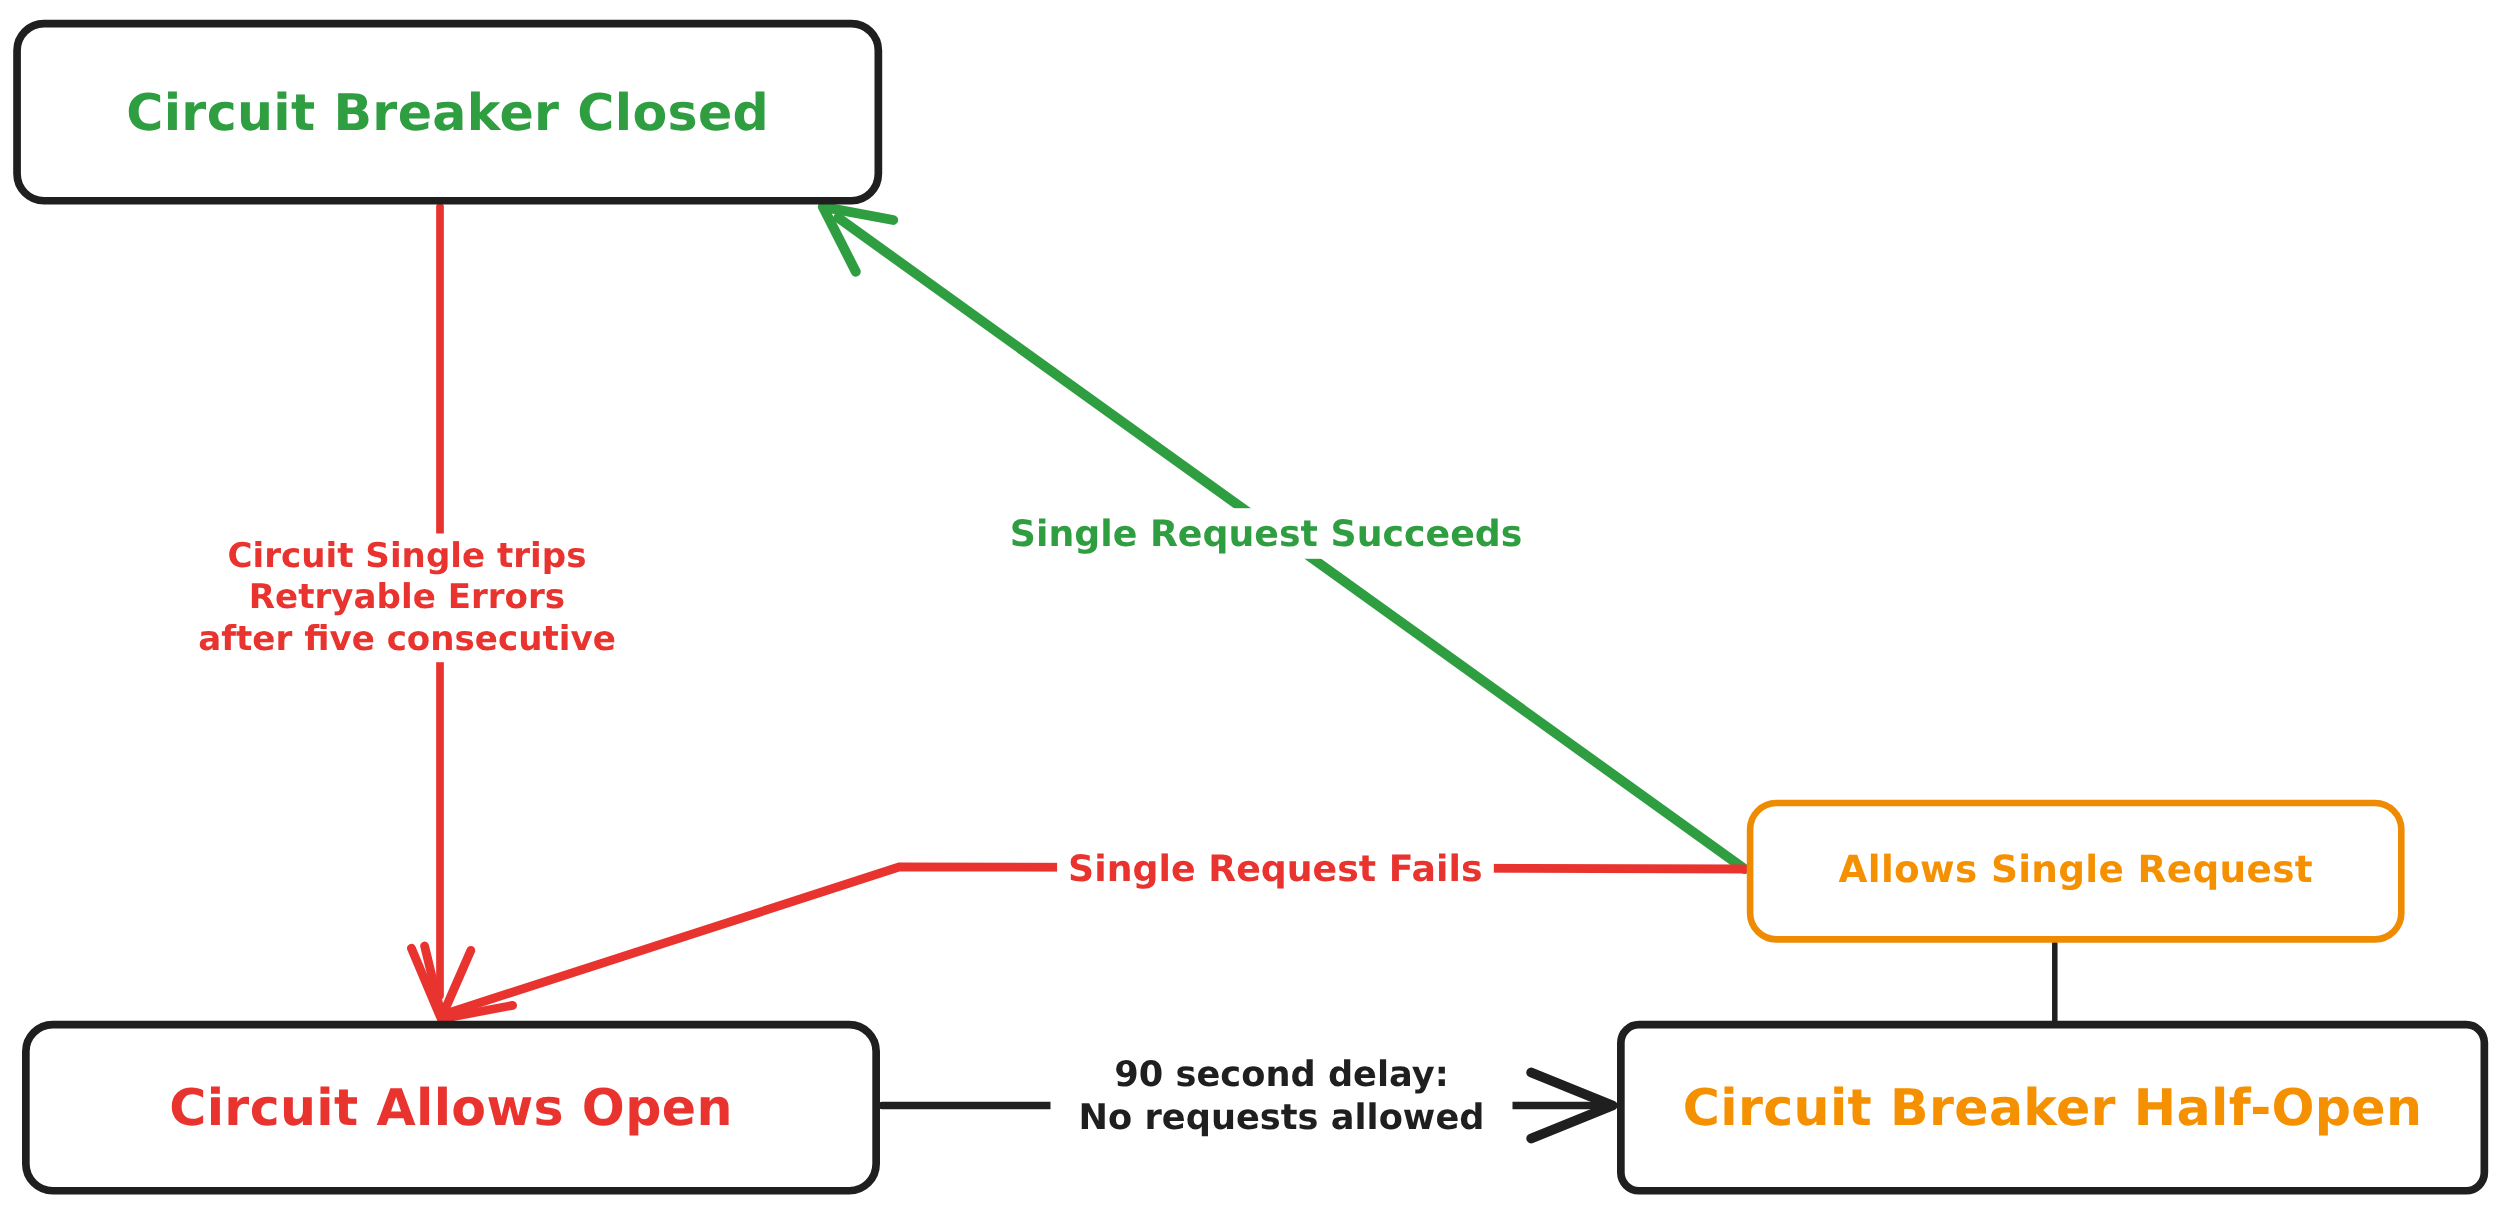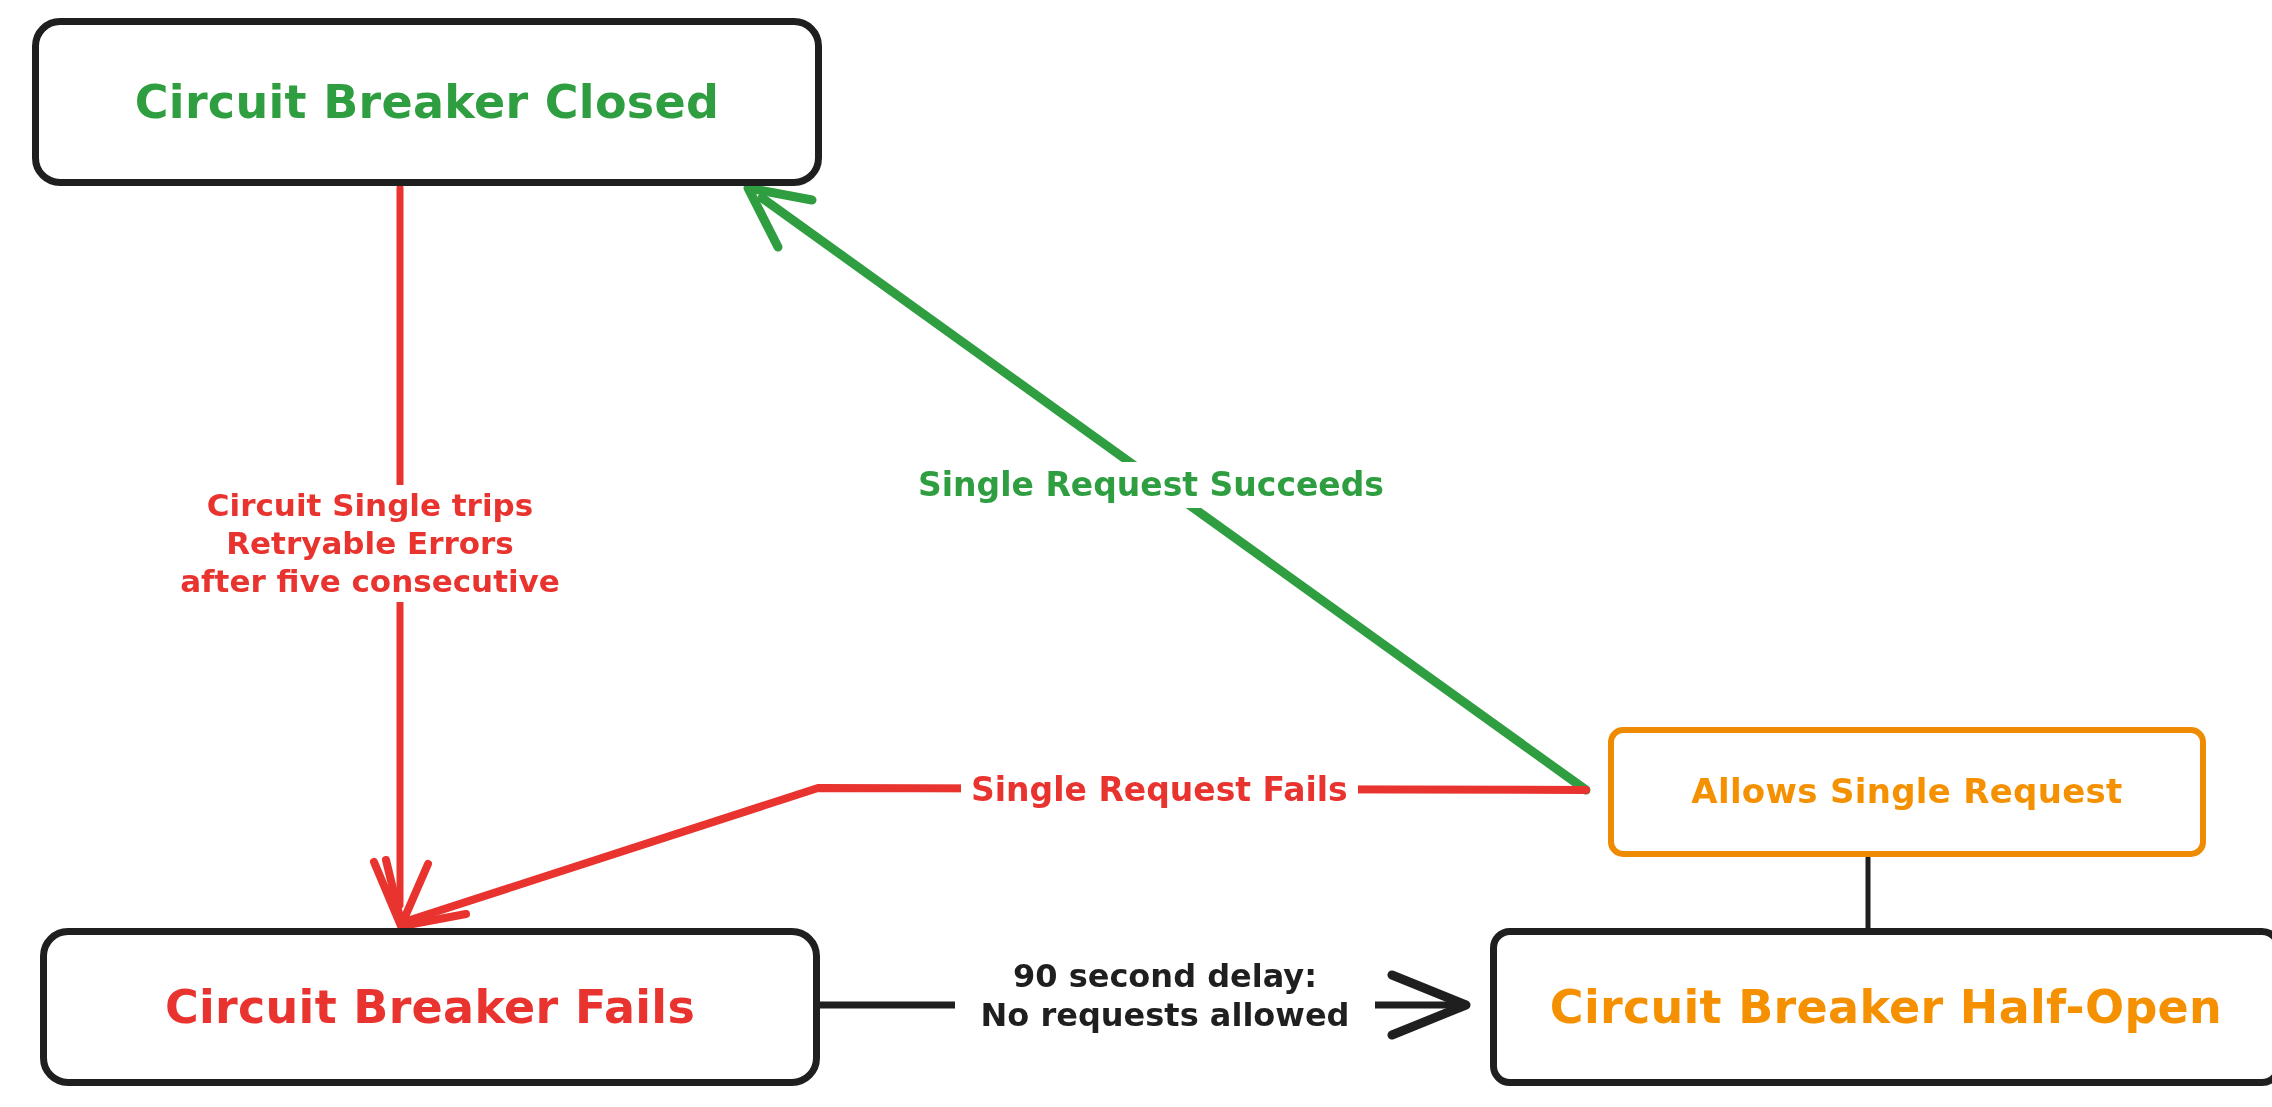--- a/index.html
+++ b/index.html
@@ -29,28 +29,27 @@
   }
   .node {
     position: absolute;
     display: flex;
     align-items: center;
     justify-content: center;
     background: #ffffff;
     border-radius: 28px;
     text-align: center;
     line-height: 1.15;
-    margin-left: 20px;
   }
   .node-black {
     border: 7px solid #1f1f1f;
   }
   .node-orange {
     border: 6px solid #ef8b02;
-    border-radius: 15px;
+    border-radius: 27px;
   }
   .node-label {
     font-family: "DejaVu Sans", sans-serif;
     font-weight: 700;
     letter-spacing: 0.3px;
     white-space: nowrap;
   }
 
   
   #node-closed {
@@ -143,21 +142,21 @@
     <g>
       <path d="M 1868 928 L 1868 858" stroke="#1f1f1f" stroke-width="5" fill="none" stroke-linecap="round"></path>
     </g>
   </svg>
 
   <div class="node node-black" id="node-closed">
     <span class="node-label">Circuit Breaker Closed</span>
   </div>
 
   <div class="node node-black" id="node-open">
-    <span class="node-label">Circuit Breaker Fails</span>
+    <span class="node-label">Circuit Allows Open</span>
   </div>
 
   <div class="node node-black" id="node-halfopen">
     <span class="node-label">Circuit Breaker Half-Open</span>
   </div>
 
   <div class="node node-orange" id="node-allows">
     <span class="node-label">Allows Single Request</span>
   </div>
 

